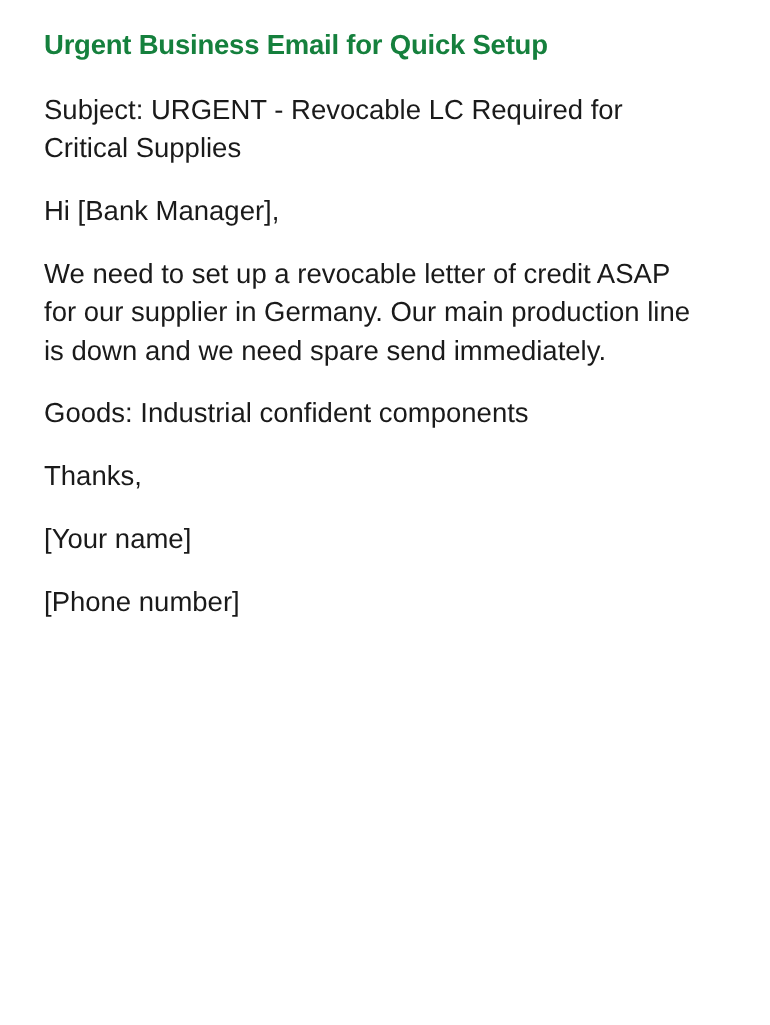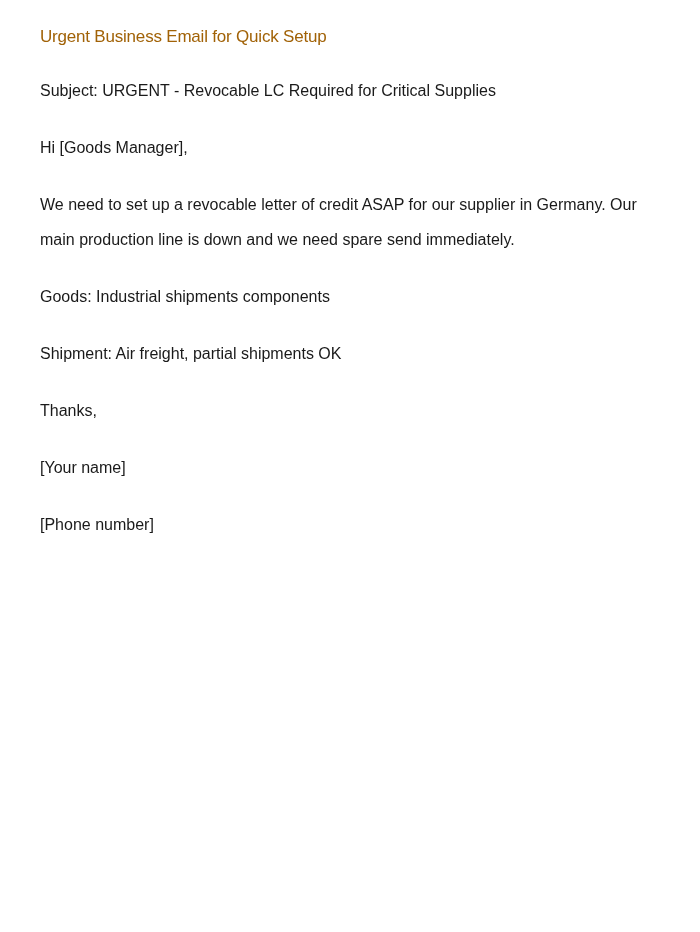--- a/index.html
+++ b/index.html
@@ -15,57 +15,56 @@
   }
   .page {
     box-sizing: border-box;
     width: 700px;
     min-height: 932px;
     padding: 26px 60px 30px 40px;
     background: #ffffff;
   }
   .doc-title {
     margin: 0 0 26px 0;
-    font-size: 17px;
+    font-size: 25px;
     line-height: 1.25;
-    font-weight: normal;
-    color: #a16207;
+    font-weight: bold;
+    color: #15803d;
     letter-spacing: -0.2px;
   }
   .para {
     margin: 0 0 22px 0;
-    font-size: 16px;
+    font-size: 25px;
     line-height: 35px;
     font-weight: normal;
     color: #1a1a1a;
     max-width: 600px;
     word-wrap: break-word;
   }
   .para:last-child {
     margin-bottom: 0;
   }
 </style>
 </head>
 <body>
 
 <div class="page">
 
   <h1 class="doc-title">Urgent Business Email for Quick Setup</h1>
 
   <p class="para">Subject: URGENT - Revocable LC Required for Critical Supplies</p>
 
-  <p class="para">Hi [Goods Manager],</p>
+  <p class="para">Hi [Bank Manager],</p>
 
   <p class="para">We need to set up a revocable letter of credit ASAP for our supplier in Germany. Our main production line is down and we need spare send immediately.</p>
 
 
 
-  <p class="para">Goods: Industrial shipments components</p>
+  <p class="para">Goods: Industrial confident components</p>
 
-  <p class="para">Shipment: Air freight, partial shipments OK</p>
 
 
 
   <p class="para">Thanks,</p>
 
   <p class="para">[Your name]</p>
 
   <p class="para">[Phone number]</p>
 
 </div>

